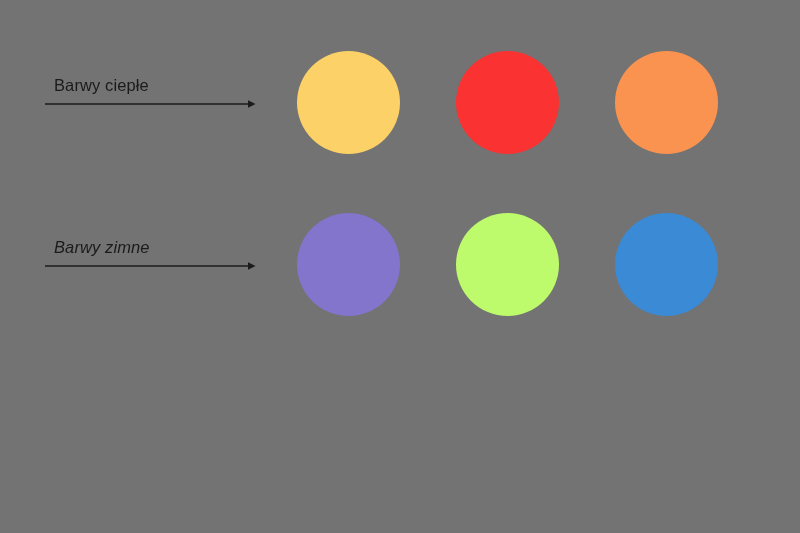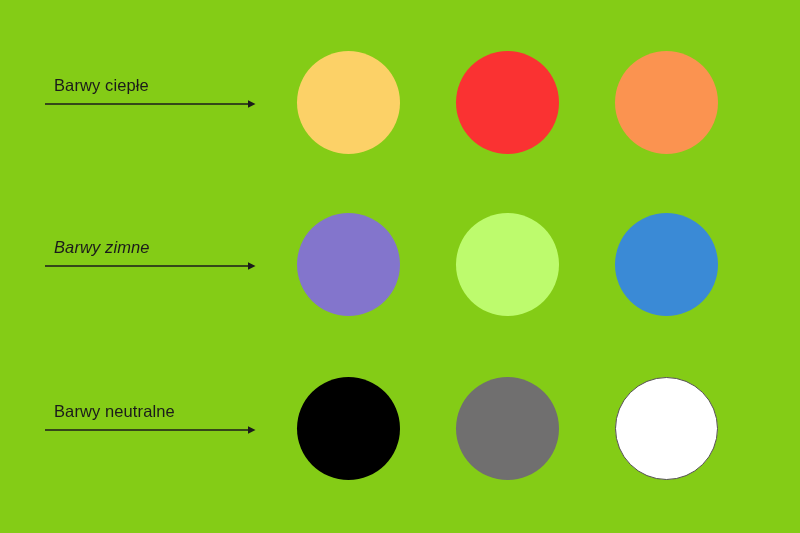--- a/index.html
+++ b/index.html
@@ -10,21 +10,21 @@
     width: 800px;
     height: 533px;
     background: #f7efef;
     font-family: "Liberation Sans", sans-serif;
     overflow: hidden;
     position: relative;
   }
   #infographic {
     position: absolute;
     inset: 0;
-    background: #84cc16;
+    background: #737373;
   }
   .row {
     position: absolute;
     left: 0;
     width: 800px;
     height: 160px;
   }
   .row-1 { top: 23px; }
   .row-2 { top: 185px; font-style: italic; }
   .row-3 { top: 349px; }
@@ -100,28 +100,14 @@
         <path d="M203 2.2 L210.5 6 L203 9.8 Z" fill="#1b1b1b"></path>
       </svg>
     </div>
     <div class="swatches">
       <div class="swatch col-0" style="background:#8375CC"></div>
       <div class="swatch col-1" style="background:#BDFB6D"></div>
       <div class="swatch col-2" style="background:#3A8AD6"></div>
     </div>
   </div>
 
-  <div class="row row-3">
-    <div class="label-group">
-      <div class="row-label">Barwy neutralne</div>
-      <svg class="arrow" width="212" height="12" viewBox="0 0 212 12">
-        <line x1="0" y1="6" x2="203" y2="6" stroke="#1b1b1b" stroke-width="1.4"></line>
-        <path d="M203 2.2 L210.5 6 L203 9.8 Z" fill="#1b1b1b"></path>
-      </svg>
-    </div>
-    <div class="swatches">
-      <div class="swatch col-0" style="background:#000000"></div>
-      <div class="swatch col-1" style="background:#706F6F"></div>
-      <div class="swatch col-2 outlined" style="background:#FFFFFF"></div>
-    </div>
-  </div>
 
 </div>
 
 </body></html>

